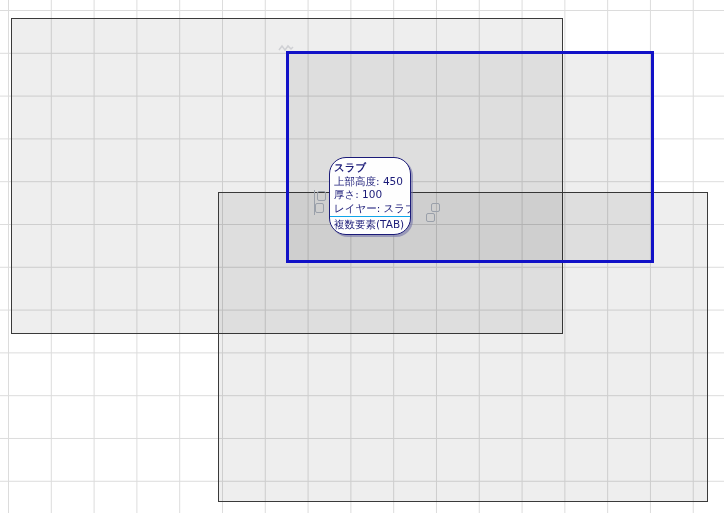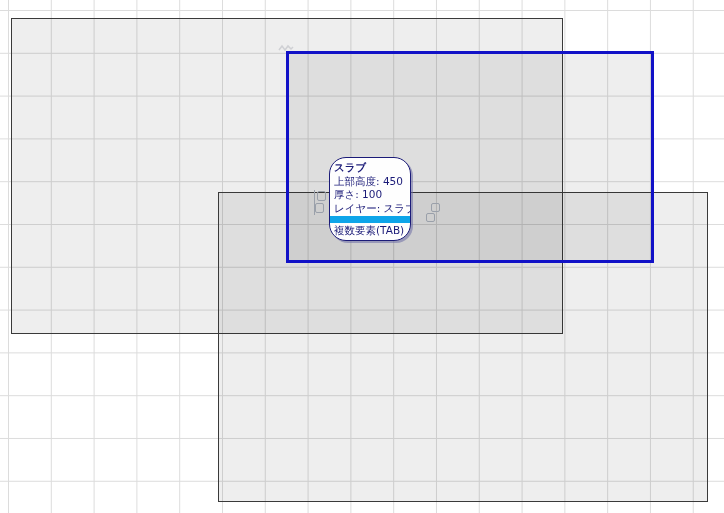--- a/index.html
+++ b/index.html
@@ -52,21 +52,21 @@
     overflow: hidden;
   }
   .info-tooltip .t-title {
     font-weight: bold;
     padding: 0 4px;
   }
   .info-tooltip .t-line {
     padding: 0 4px;
   }
   .info-tooltip .t-footer {
-    border-top: 7px solid #0ea5e9;
+    border-top: 1px solid #0ea5e9;
     margin-top: 1px;
     padding: 1px 4px 0 4px;
   }
 
   .cursor-glyph {
     position: absolute;
   }
   .cursor-glyph .sq {
     position: absolute;
     box-sizing: border-box;

